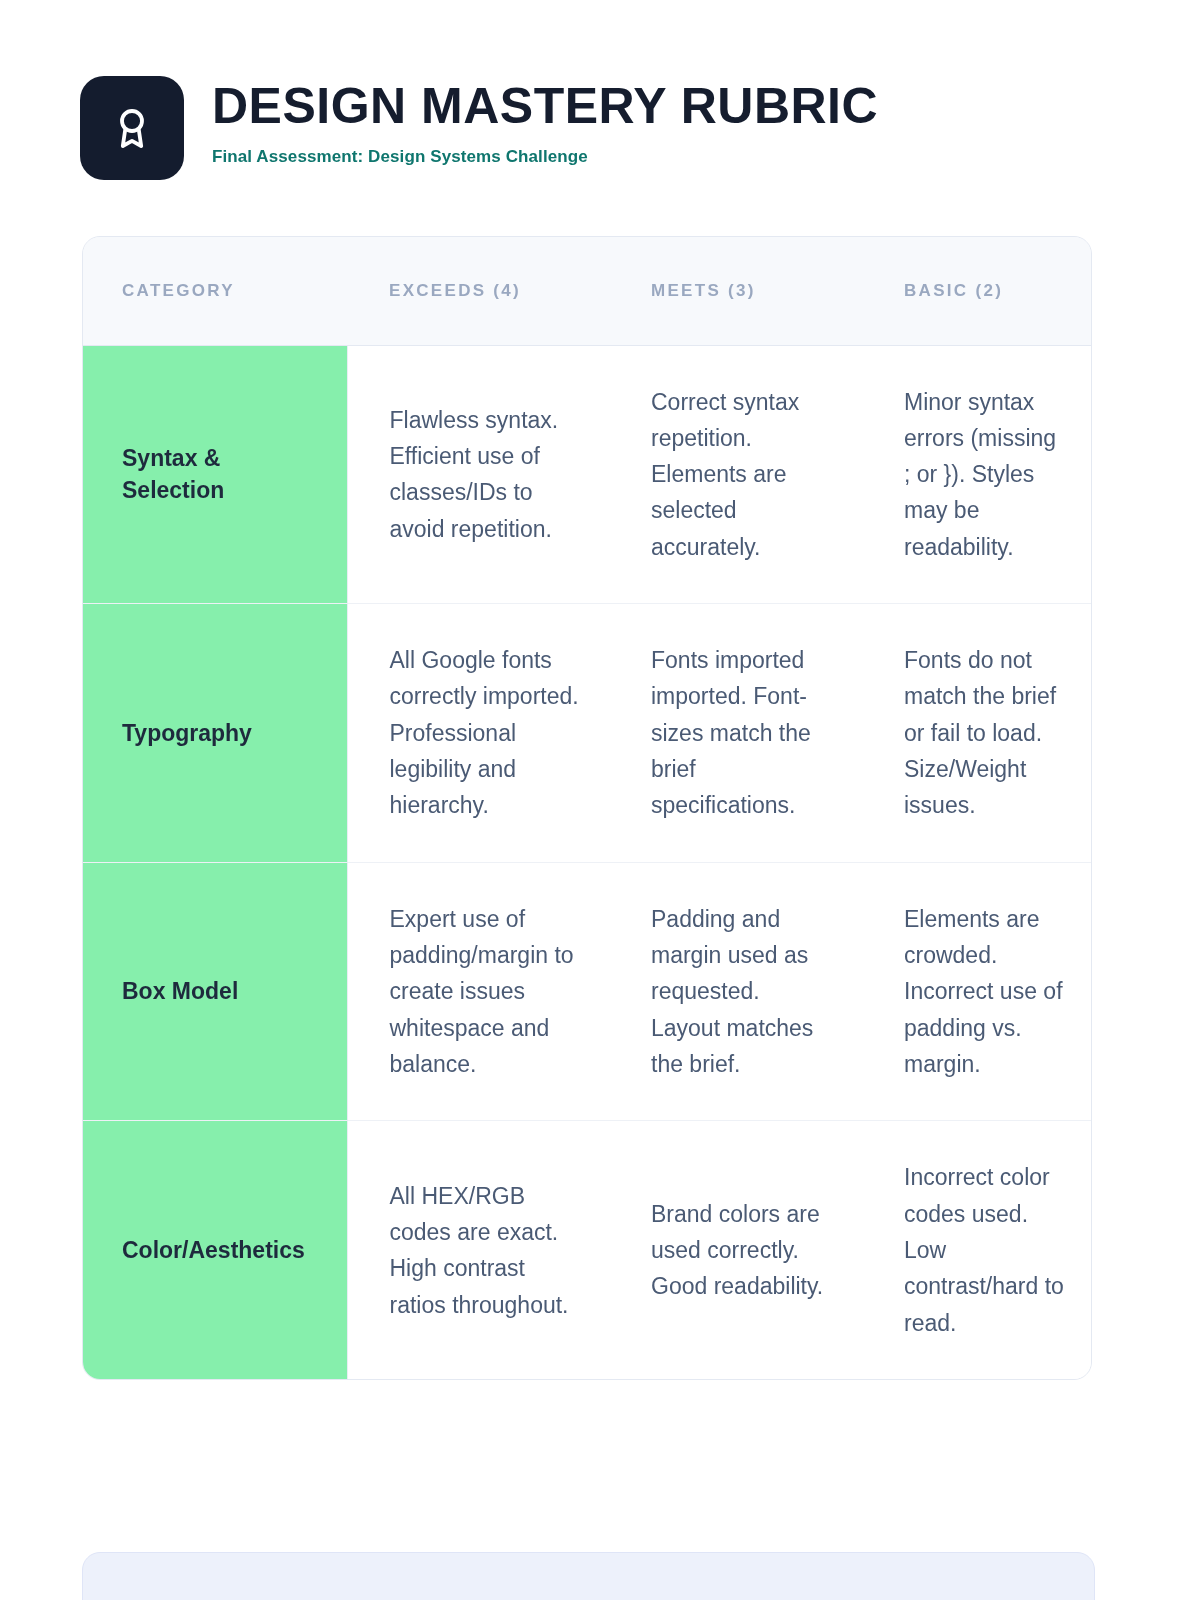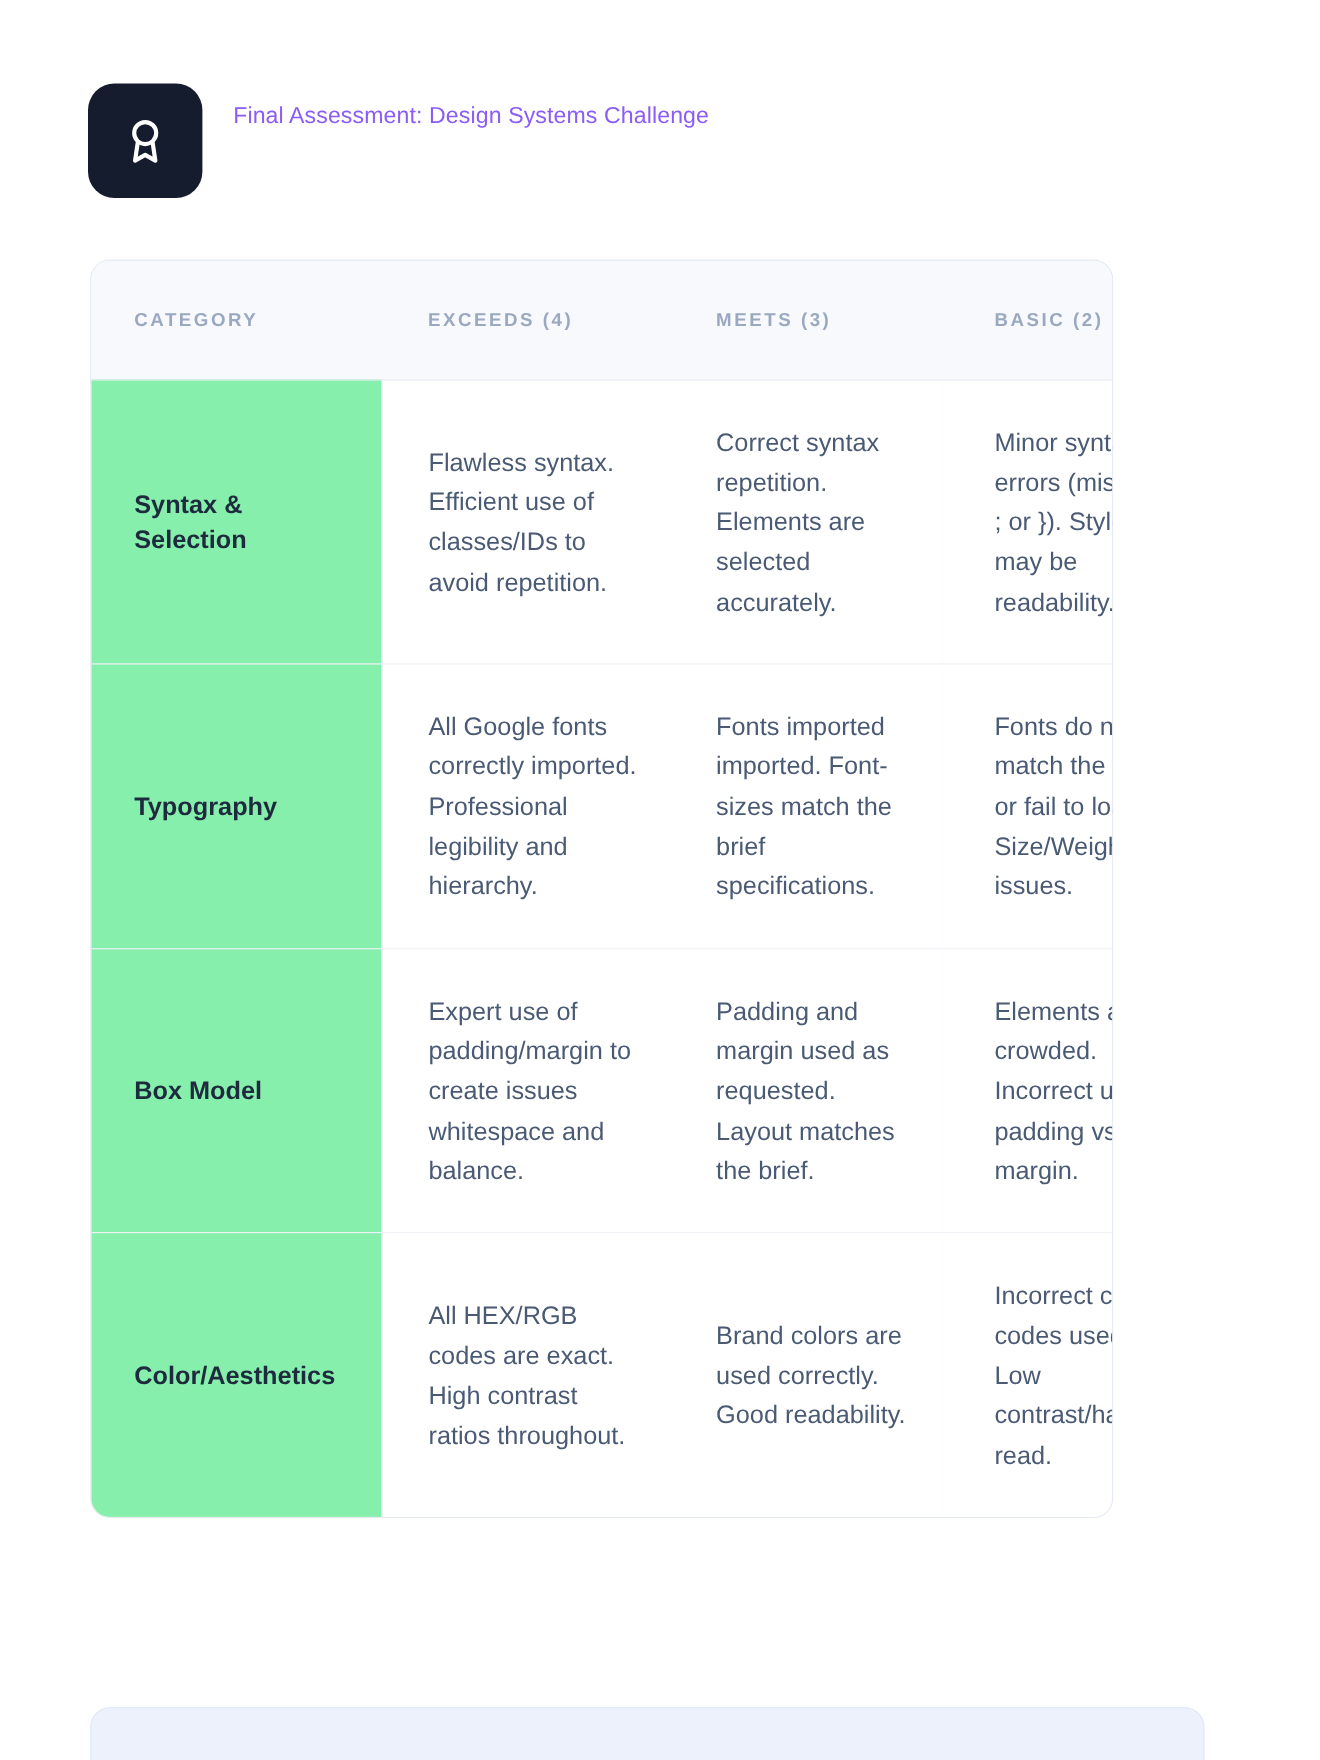--- a/index.html
+++ b/index.html
@@ -51,32 +51,32 @@
     line-height: 1.06;
     font-weight: 800;
     letter-spacing: 0.5px;
     color: #151d2e;
     text-transform: uppercase;
     white-space: nowrap;
   }
 
   .page-subtitle {
     margin-top: 13px;
-    font-size: 21px;
+    font-size: 17px;
     line-height: 1.25;
-    font-weight: 400;
-    color: #8b5cf6;
+    font-weight: 700;
+    color: #0f766e;
     letter-spacing: 0.1px;
   }
 
   
   .rubric-card {
     position: relative;
     margin: 56px 0 0 82px;
-    width: 930px;
+    width: 1010px;
     background: #f7f9fc;
     border: 1px solid #e4e9f2;
     border-radius: 18px;
     overflow: hidden;
   }
 
   .rubric-table {
     width: 100%;
     border-collapse: collapse;
     table-layout: fixed;
@@ -156,20 +156,21 @@
     <div class="brand-badge">
       <span>
         <svg width="48" height="48" viewBox="0 0 24 24" fill="none" stroke="#ffffff" stroke-width="1.9" stroke-linecap="round" stroke-linejoin="round" aria-hidden="true">
           <circle cx="12" cy="8.5" r="5"></circle>
           <path d="M8.6 12.9 L7.4 21 L12 18.4 L16.6 21 L15.4 12.9"></path>
         </svg>
       </span>
     </div>
 
     <div class="header-text">
+      <div class="page-title">DESIGN MASTERY RUBRIC</div>
       <div class="page-subtitle">Final Assessment: Design Systems Challenge</div>
     </div>
 
   </div>
 
   <div class="rubric-card">
     <table class="rubric-table">
       <colgroup>
         <col class="c-cat">
         <col class="c-col1">

